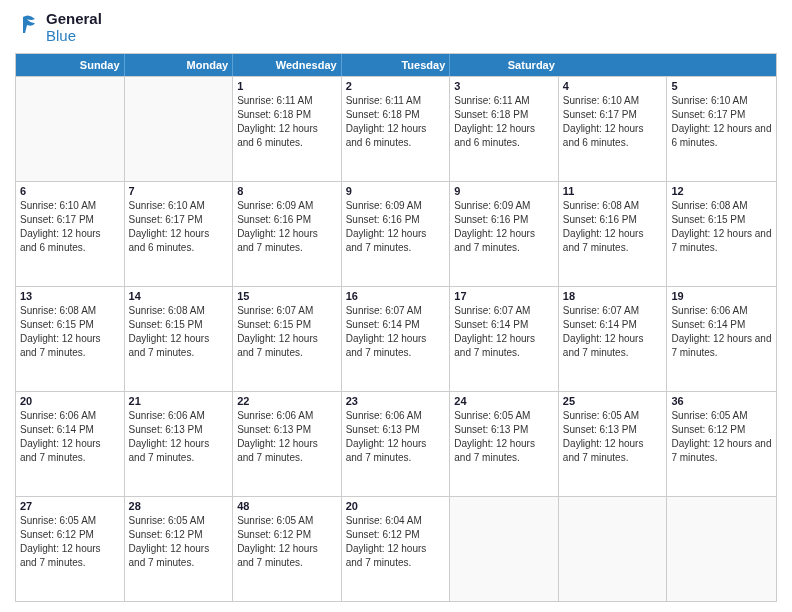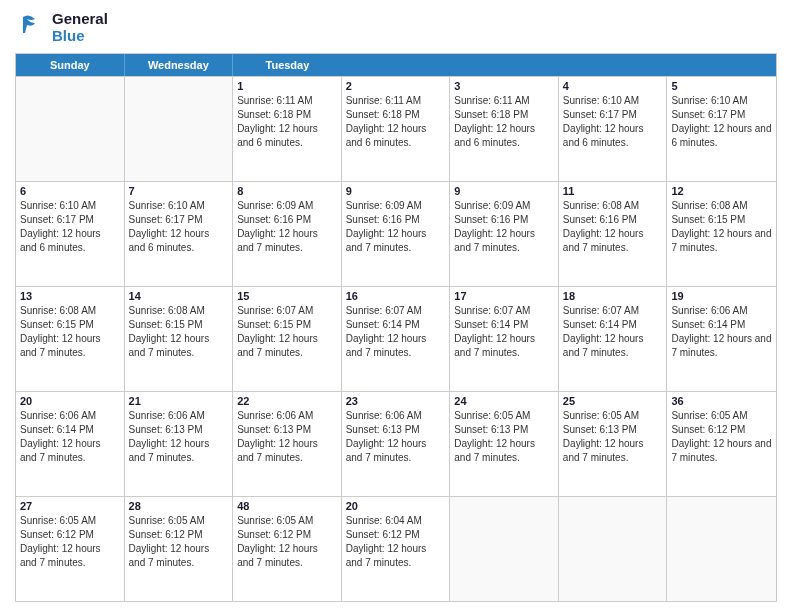--- a/index.html
+++ b/index.html
@@ -48,22 +48,22 @@
     }
     .calendar-header-row {
       display: grid;
       grid-template-columns: repeat(7, 1fr);
       background: #2a7fc1;
     }
     .calendar-header-cell {
       color: #fff;
       font-size: 11px;
       font-weight: bold;
-      padding: 5px 12px;
-      text-align: center;
+      padding: 5px 4px;
+      text-align: right;
       border-right: 1px solid #5aa0d4;
     }
     .calendar-header-cell:last-child {
       border-right: none;
     }
     .calendar-body {
       display: flex;
       flex-direction: column;
       flex: 1;
     }
@@ -99,41 +99,43 @@
       color: #333;
       line-height: 1.4;
     }
   </style>
 </head>
 <body>
 
 <div class="page">
   <div class="header">
     <div class="logo">
-  <div style="display:flex;align-items:center;gap:15px;">
+  <div style="display:flex;align-items:center;gap:9px;">
     <svg width="22" height="28" viewBox="0 0 22 28">
       <path d="M8,4 Q14,0 20,6 Q16,8 12,6 Q15,10 20,10 Q18,14 12,12 L10,20 L8,20 L8,4Z" fill="#2a7fc1"></path>
     </svg>
     <div style="line-height:1.15;">
       <div style="font-size:15px;font-weight:bold;color:#1a1a2e;">General</div>
-      <div style="font-size:15px;font-weight:bold;color:#2a7fc1;">Blue</div>
+      <div style="font-size:15px;font-weight:normal;color:#2a7fc1;">Blue</div>
     </div>
   </div>
 </div>
     <div class="title-section">
       <div class="calendar-title"></div>
       <div class="calendar-subtitle"></div>
     </div>
   </div>
 
   <div class="calendar">
     <div class="calendar-header-row">
       <div class="calendar-header-cell">Sunday</div>
+      <div class="calendar-header-cell">Monday</div>
       <div class="calendar-header-cell">Wednesday</div>
       <div class="calendar-header-cell">Tuesday</div>
+      <div class="calendar-header-cell">Saturday</div>
     </div>
     <div class="calendar-body" id="calendar-body">
     <div class="calendar-row">
           <div class="calendar-cell empty"></div>
           <div class="calendar-cell empty"></div>
           <div class="calendar-cell">
         <span class="day-number">1</span>
         <div class="cell-text">
           Sunrise: 6:11 AM<br>Sunset: 6:18 PM<br>Daylight: 12 hours and 6 minutes.
         </div>

